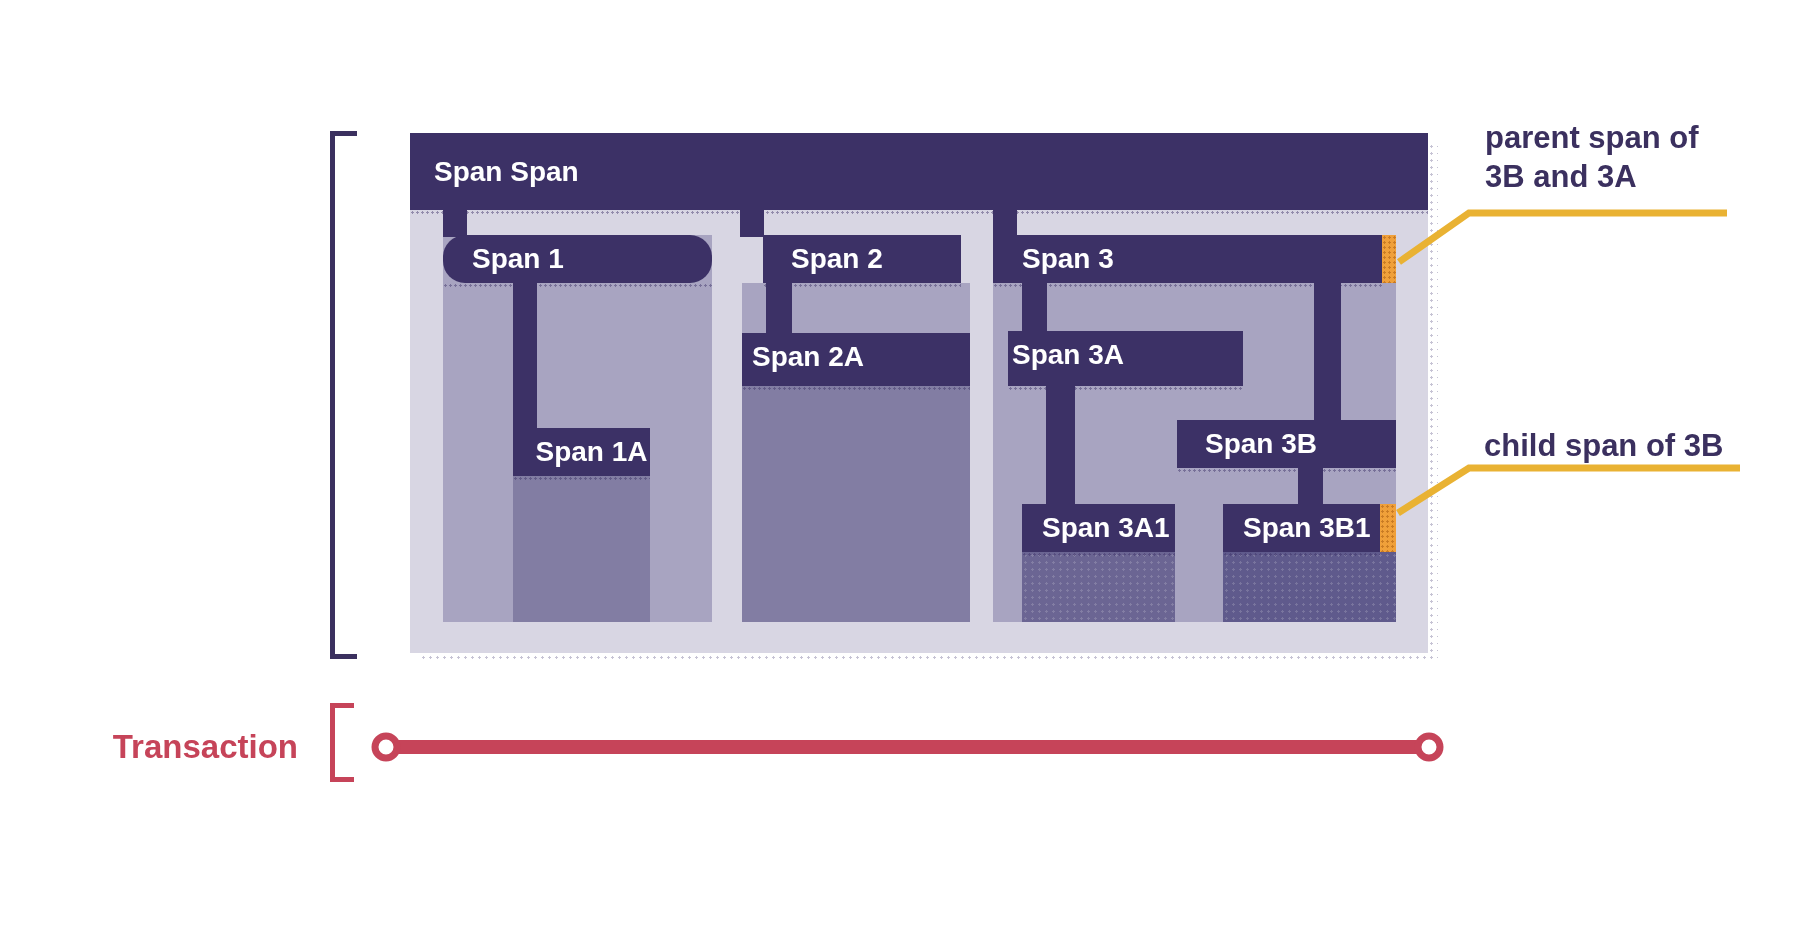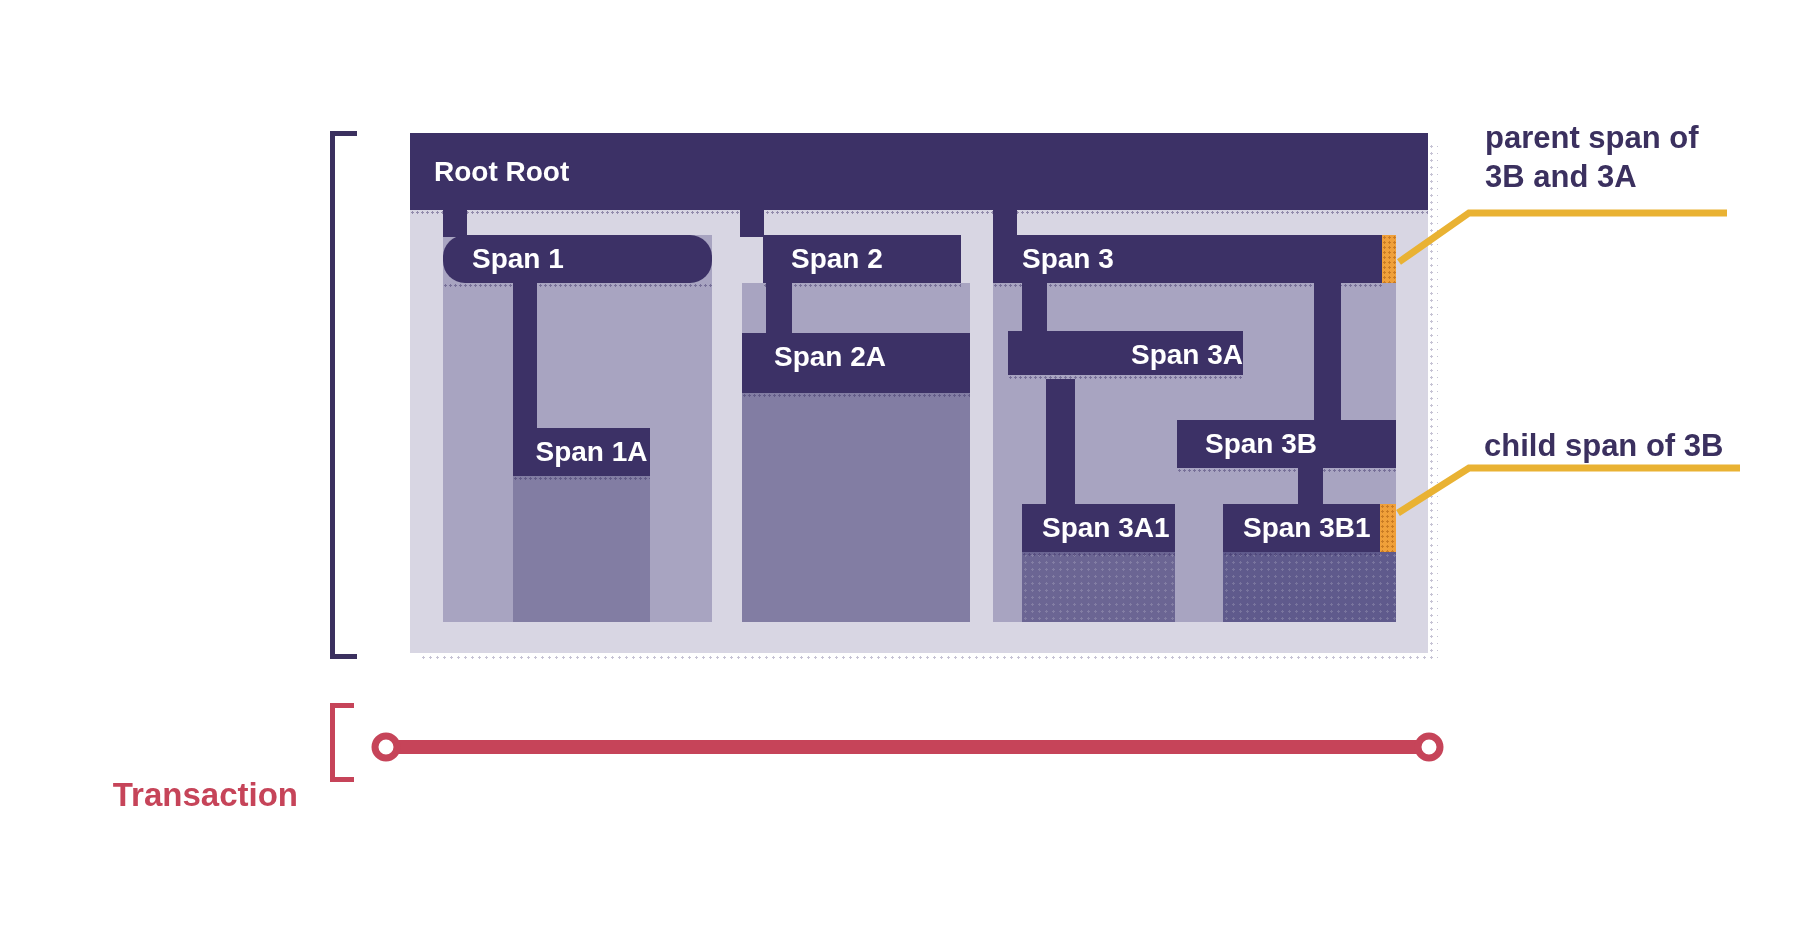--- a/index.html
+++ b/index.html
@@ -78,62 +78,62 @@
 
   svg.overlay{position:absolute;left:0;top:0;pointer-events:none;}
 </style>
 </head>
 <body>
 
 <div class="canvas">
 
   <div class="abs bracket" style="left:330px;top:131px;width:27px;height:528px;"></div>
 
-  <div class="abs side-label red" style="left:62px;top:728px;width:236px;text-align:right;margin-top:48px;">Transaction</div>
+  <div class="abs side-label red" style="left:62px;top:728px;width:236px;text-align:right;">Transaction</div>
   <div class="abs bracket red" style="left:330px;top:703px;width:24px;height:79px;"></div>
 
   <div class="abs halftone" style="left:420px;top:143px;width:1018px;height:520px;"></div>
 
   <div class="abs panel" style="left:410px;top:133px;width:1018px;height:520px;">
 
     <div class="abs bar shadowed" style="left:0;top:0;width:1018px;height:77px;line-height:77px;padding-left:24px;">
-      <span>Root Root</span>
+      <span>Span Span</span>
     </div>
 
     <div class="abs fill-medium" style="left:33px;top:102px;width:269px;height:387px;"></div>
     <div class="abs connector" style="left:33px;top:77px;width:24px;height:27px;"></div>
     <div class="abs bar shadowed" style="left:33px;top:102px;width:269px;height:48px;line-height:48px;padding-left:29px;border-radius:22px;">
       <span>Span 1</span>
     </div>
     <div class="abs connector" style="left:103px;top:150px;width:24px;height:145px;"></div>
     <div class="abs fill-sub" style="left:103px;top:343px;width:137px;height:146px;"></div>
     <div class="abs bar shadowed" style="left:103px;top:295px;width:137px;height:48px;line-height:48px;padding-left:20px;text-align:center;">
       <span>Span 1A</span>
     </div>
 
     <div class="abs fill-medium" style="left:332px;top:150px;width:228px;height:50px;"></div>
     <div class="abs connector" style="left:330px;top:77px;width:24px;height:27px;"></div>
     <div class="abs bar shadowed" style="left:353px;top:102px;width:198px;height:48px;line-height:48px;padding-left:28px;">
       <span>Span 2</span>
     </div>
     <div class="abs connector" style="left:356px;top:150px;width:26px;height:50px;"></div>
     <div class="abs fill-sub" style="left:332px;top:248px;width:228px;height:241px;"></div>
-    <div class="abs bar shadowed" style="left:332px;top:200px;width:228px;height:60px;line-height:48px;padding-left:32px;">
+    <div class="abs bar shadowed" style="left:332px;top:200px;width:228px;height:53px;line-height:48px;padding-left:10px;">
       <span>Span 2A</span>
     </div>
 
     <div class="abs fill-medium" style="left:583px;top:150px;width:403px;height:339px;"></div>
     <div class="abs connector" style="left:583px;top:77px;width:24px;height:27px;"></div>
     <div class="abs bar shadowed" style="left:583px;top:102px;width:389px;height:48px;line-height:48px;padding-left:29px;">
       <span>Span 3</span>
     </div>
     <div class="abs marker" style="left:972px;top:102px;width:14px;height:48px;"></div>
 
     <div class="abs connector" style="left:612px;top:150px;width:25px;height:48px;"></div>
-    <div class="abs bar shadowed" style="left:598px;top:198px;width:235px;height:44px;line-height:48px;padding-left:21px;text-align:right;">
+    <div class="abs bar shadowed" style="left:598px;top:198px;width:235px;height:55px;line-height:48px;padding-left:4px;">
       <span>Span 3A</span>
     </div>
     <div class="abs connector" style="left:636px;top:246px;width:29px;height:125px;"></div>
     <div class="abs fill-deep-a dots-light" style="left:612px;top:419px;width:153px;height:70px;"></div>
     <div class="abs bar shadowed" style="left:612px;top:371px;width:153px;height:48px;line-height:48px;padding-left:20px;">
       <span>Span 3A1</span>
     </div>
 
     <div class="abs connector" style="left:904px;top:150px;width:27px;height:137px;"></div>
     <div class="abs bar shadowed" style="left:767px;top:287px;width:219px;height:48px;line-height:48px;padding-left:28px;">

